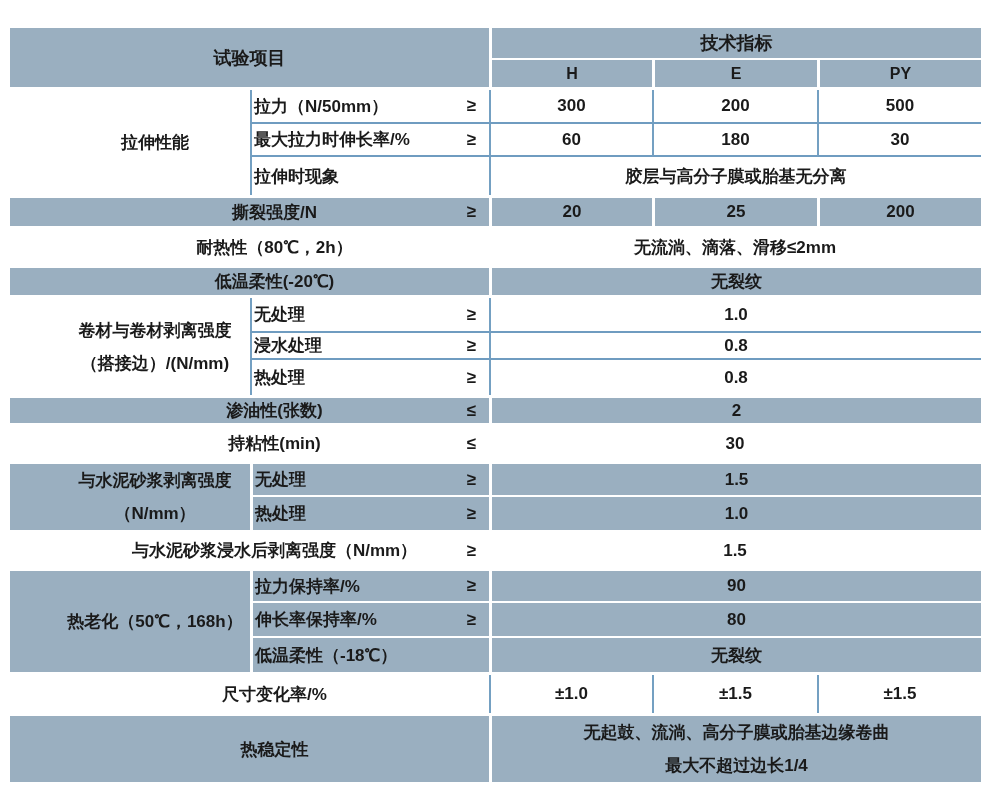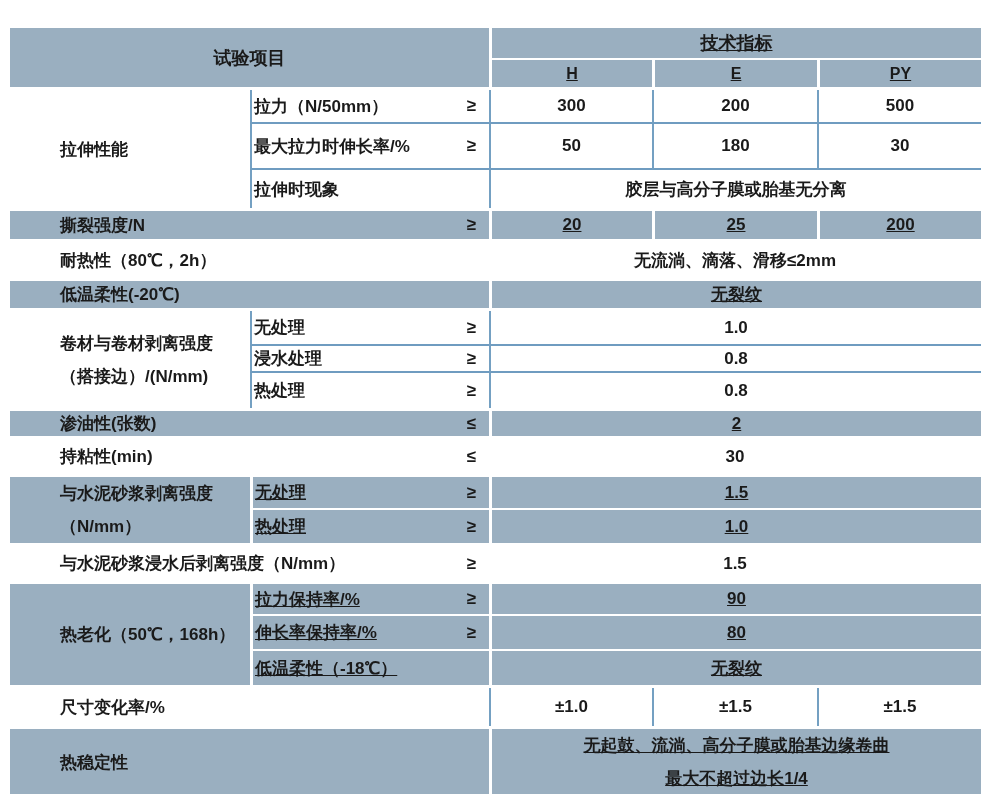--- a/index.html
+++ b/index.html
@@ -6,26 +6,26 @@
   body{width:989px;height:794px;position:relative;font-family:"Liberation Sans",sans-serif;}
   table.spec{
     position:absolute;left:10px;top:28px;width:971px;
     border-collapse:separate;border-spacing:0;table-layout:fixed;
     color:#1a1a1a;font-weight:bold;font-size:17px;
   }
   td{padding:0;vertical-align:middle;text-align:center;box-sizing:border-box;overflow:hidden;}
   .band{background:#9aafc0;}
   .th{font-size:18px;}
   .grade{font-size:16px;}
-  .label{text-align:left;padding-left:50px;position:relative;}
+  .label{text-align:center;padding-left:50px;position:relative;}
   .sub{text-align:left;padding-left:2px;position:relative;margin-left:44px;}
   .sym{position:absolute;right:13px;top:50%;transform:translateY(-50%);}
   .two-line div{line-height:33px;}
   
-  .wl{border-left:3px solid #ffffff;text-decoration:underline;}
+  .wl{border-left:3px solid #ffffff;}
   .wt{border-top:3px solid #ffffff;}
   .wb{border-bottom:3px solid #ffffff;}
   .ws{border-bottom:2px solid #ffffff;}
   
   .bl{border-left:2px solid #74a0c2;}
   .bb{border-bottom:2px solid #6f9cc0;}
 </style>
 </head>
 <body>
 
@@ -52,26 +52,26 @@
   <tr style="height:34px">
     <td class="label" rowspan="3">拉伸性能</td>
     <td class="sub bl bb">
       <span>拉力（N/50mm）</span>
       <span class="sym">≥</span>
     </td>
     <td class="bl bb">300</td>
     <td class="bl bb">200</td>
     <td class="bl bb">500</td>
   </tr>
-  <tr style="height:46px">
+  <tr style="height:33px">
     <td class="sub bl bb">
       <span>最大拉力时伸长率/%</span>
       <span class="sym">≥</span>
     </td>
-    <td class="bl bb">50</td>
+    <td class="bl bb">60</td>
     <td class="bl bb">180</td>
     <td class="bl bb">30</td>
   </tr>
   <tr style="height:38px">
     <td class="sub bl">
       <span>拉伸时现象</span>
     </td>
     <td class="bl" colspan="3">胶层与高分子膜或胎基无分离</td>
   </tr>
 

